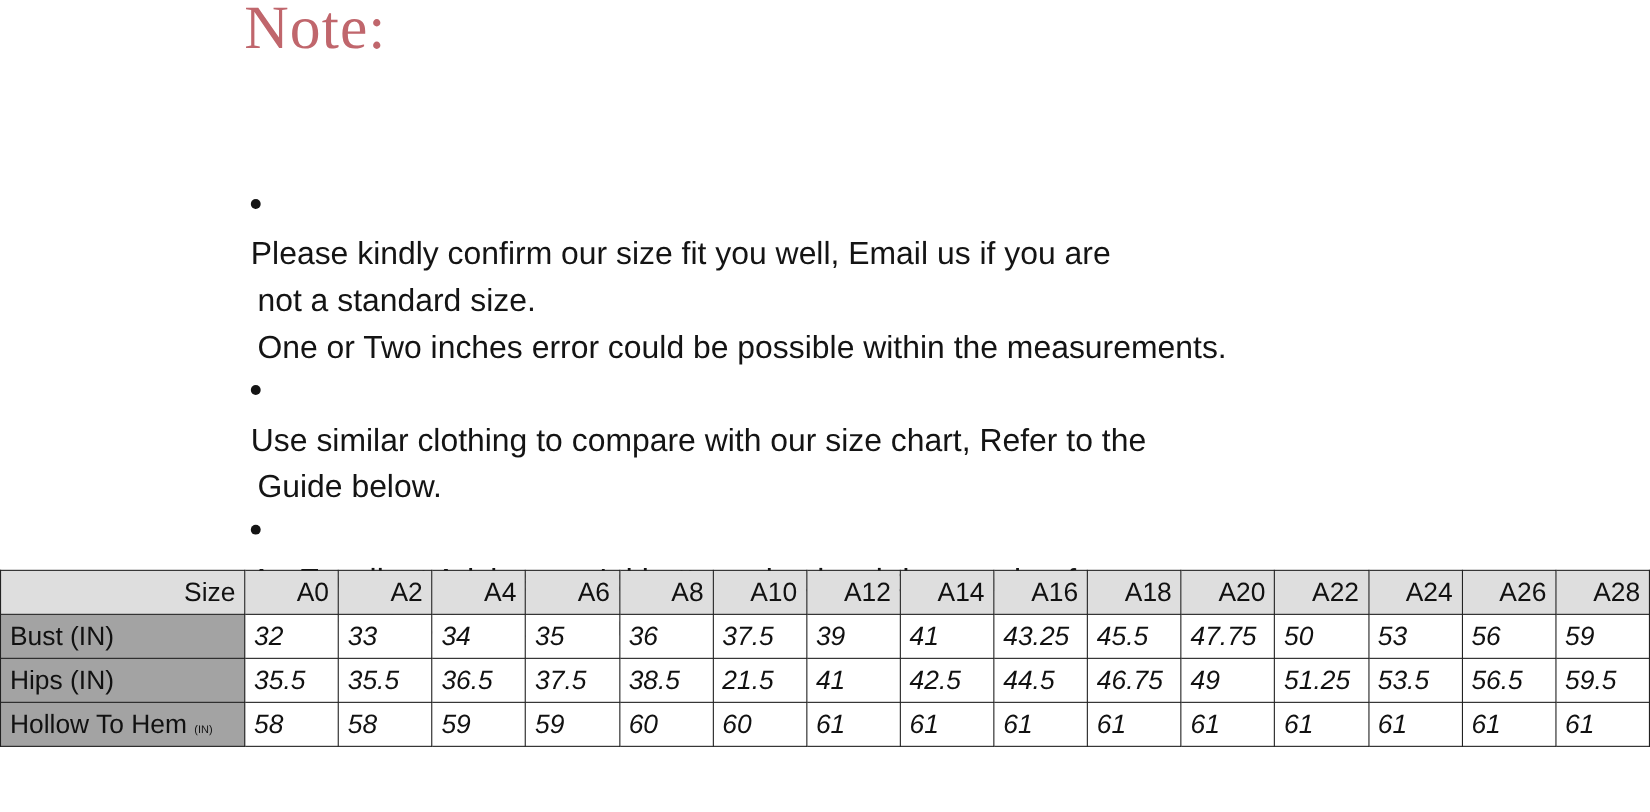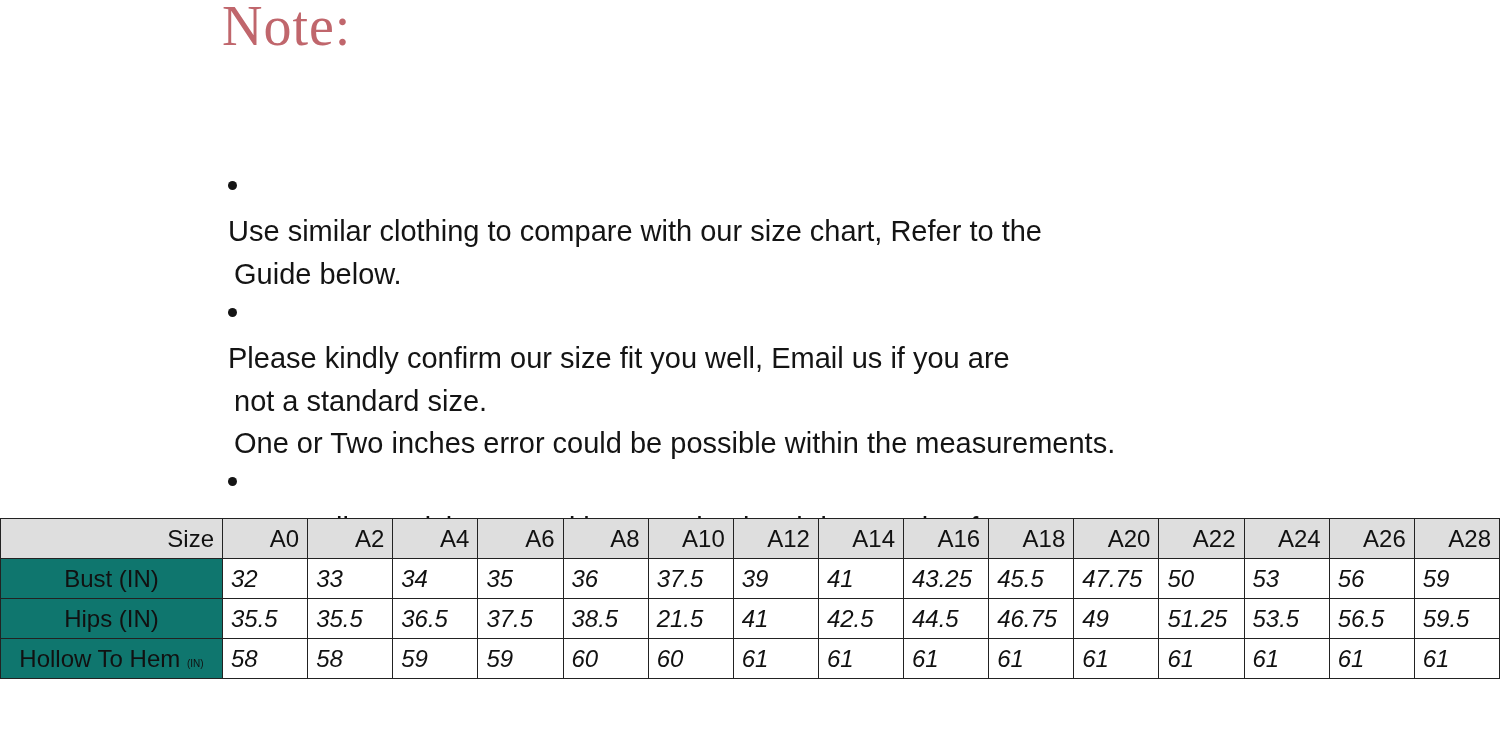--- a/index.html
+++ b/index.html
@@ -83,57 +83,57 @@
     font-size: 24px;
     color: #111;
     height: 40px;
     padding: 0 8px;
     font-weight: normal;
     background: #ffffff;
     text-align: left;
     white-space: nowrap;
   }
   .size-table td.rowhead, .size-table th.rowhead {
-    background: #0f766e;
-    text-align: center;
+    background: #a3a3a3;
+    text-align: left;
     width: 222px;
   }
   .size-table tr.head-row td, .size-table tr.head-row th {
     background: #dedede;
     text-align: right;
   }
   .size-table td.val { text-align: left; font-style: italic; }
   .rowhead .small {
     font-size: 10px;
   }
 </style>
 </head>
 <body>
 
 <div id="page">
 
   <div class="note-title">Note:</div>
 
 
   <div class="bullets">
-
-    <div class="bullet-block">
-      <span class="dot"></span>
-      <span class="lines">
-        <span class="line">Use similar clothing to compare with our size chart, Refer to the</span>
-        <span class="line indent">Guide below.</span>
-      </span>
-    </div>
 
     <div class="bullet-block">
       <span class="dot"></span>
       <span class="lines">
         <span class="line">Please kindly confirm our size fit you well, Email us if you are</span>
         <span class="line indent">not a standard size.</span>
         <span class="line indent">One or Two inches error could be possible within the measurements.</span>
+      </span>
+    </div>
+
+    <div class="bullet-block">
+      <span class="dot"></span>
+      <span class="lines">
+        <span class="line">Use similar clothing to compare with our size chart, Refer to the</span>
+        <span class="line indent">Guide below.</span>
       </span>
     </div>
 
     <div class="bullet-block">
       <span class="dot"></span>
       <span class="lines">
         <span class="line">An Excellent Advice, you' d better ask a local dressmaker for</span>
         <span class="line indent">a professional Measurement.</span>
       </span>
     </div>

